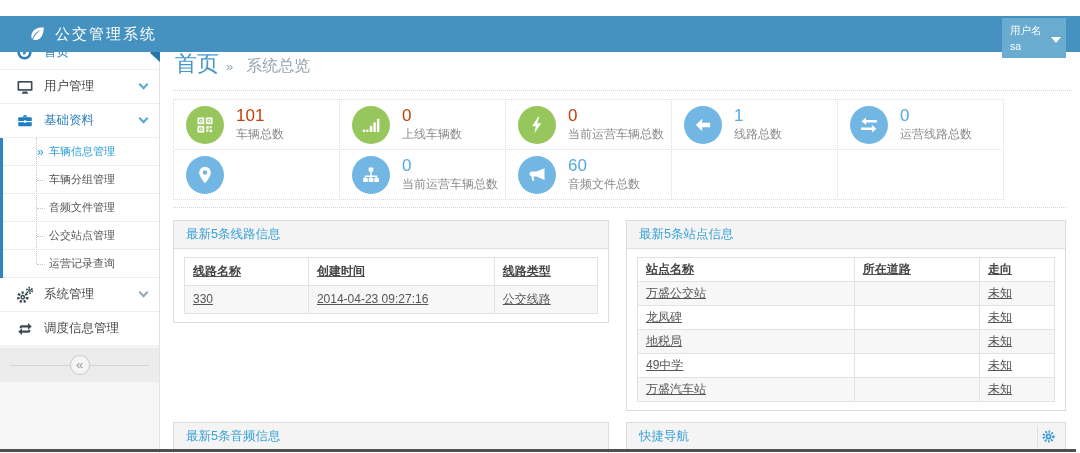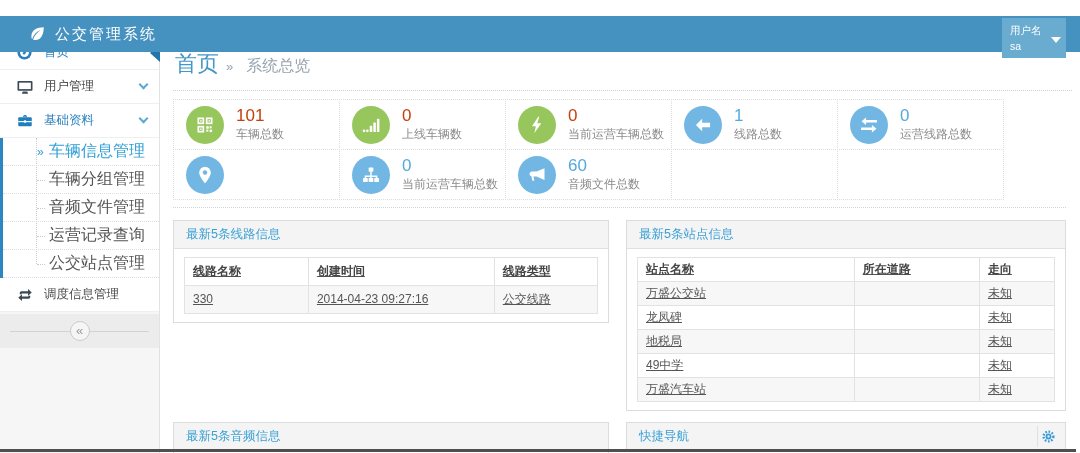--- a/index.html
+++ b/index.html
@@ -17,21 +17,21 @@
   .sidebar { position:absolute; top:36px; left:0; bottom:0; width:160px; background:#f6f6f6; border-right:1px solid #e2e2e2; z-index:3; }
   .menu { background:#fff; }
   .nav-item { height:34px; display:flex; align-items:center; padding:0 12px 0 15px; border-bottom:1px solid #efefef; font-size:12.5px; color:#4a4a4a; position:relative; cursor:pointer; background:#fff; }
   .nav-item .nicon { width:19px; margin-right:10px; display:flex; justify-content:center; flex:none; }
   .nav-item.home { color:#2a7fbf; }
   .tri { position:absolute; right:-1px; top:50%; margin-top:-9px; width:0; height:0; border-right:10px solid #2575ad; border-top:9px solid transparent; border-bottom:9px solid transparent; }
   .chev { margin-left:auto; width:7px; height:7px; border-right:2px solid #5aa8d6; border-bottom:2px solid #5aa8d6; transform:rotate(45deg); margin-top:-4px; }
   .chev.gray { border-color:#8fa8b8; }
   .submenu { position:relative; border-left:3px solid #2e86c1; background:#fff; }
   .submenu::before { content:""; position:absolute; left:33px; top:0; bottom:14px; border-left:1px dotted #c9c9c9; }
-  .sub-item { height:28px; display:flex; align-items:center; padding-left:46px; font-size:16px; color:#555; border-bottom:1px dotted #ddd; position:relative; cursor:pointer; }
+  .sub-item { height:28px; display:flex; align-items:center; padding-left:46px; font-size:11px; color:#555; border-bottom:1px dotted #ddd; position:relative; cursor:pointer; }
   .sub-item .tick { position:absolute; left:34px; top:50%; width:8px; border-top:1px dotted #c9c9c9; }
   .sub-item.active { color:#2e9fd6; }
   .sub-item.active .marker::before { content:"»"; position:absolute; left:34px; top:50%; transform:translateY(-52%); color:#2e9fd6; font-size:12px; }
   .collapse-strip { height:34px; background:#ececec; position:relative; margin-top:2px; }
   .collapse-strip::before { content:""; position:absolute; left:10px; right:10px; top:50%; border-top:1px solid #d2d2d2; }
   .collapse-btn { position:absolute; left:50%; top:50%; transform:translate(-50%,-50%); width:20px; height:20px; border-radius:50%; background:#f5f5f5; border:1px solid #cbcbcb; color:#9a9a9a; font-size:13px; text-align:center; line-height:17px; cursor:pointer; }
   .collapse-btn::before { content:"«"; }
 
   
   .main { position:absolute; left:161px; top:36px; right:0; bottom:0; padding:6px 8px 0 12px; overflow:hidden; background:#fff; }
@@ -137,28 +137,42 @@
         <div class="sub-item">
           <span class="tick"></span>
           <span>车辆分组管理</span>
         </div>
         <div class="sub-item">
           <span class="tick"></span>
           <span>音频文件管理</span>
         </div>
         <div class="sub-item">
           <span class="tick"></span>
-          <span>运营记录查询</span>
+          <span>公交站点管理</span>
         </div>
         <div class="sub-item">
           <span class="tick"></span>
-          <span>公交站点管理</span>
-        </div>
-      </div>
-
+          <span>运营记录查询</span>
+        </div>
+      </div>
+
+      <div class="nav-item">
+        <span class="nicon">
+          <svg width="18" height="18" viewBox="0 0 24 24">
+              <g fill="none" stroke="#3b4a54">
+                <circle cx="9" cy="15" r="6" stroke-width="3.6" stroke-dasharray="2.8 2.4"></circle>
+                <circle cx="9" cy="15" r="2.2" stroke-width="2"></circle>
+                <circle cx="18" cy="6" r="3.6" stroke-width="2.6" stroke-dasharray="2 1.8"></circle>
+                <circle cx="18" cy="6" r="1.2" stroke-width="1.4"></circle>
+              </g>
+            </svg>
+        </span>
+        <span>系统管理</span>
+        <span class="chev gray"></span>
+      </div>
 
       <div class="nav-item">
         <span class="nicon">
           <svg width="18" height="18" viewBox="0 0 24 24" fill="#3b4a54">
               <path d="M5 11V9.2C5 8 6 7 7.2 7H16V4l5 4.5L16 13v-3H7.5V11z"></path>
               <path d="M19 13v1.8c0 1.2-1 2.2-2.2 2.2H8v3l-5-4.5L8 11v3h8.5v-1z"></path>
             </svg>
         </span>
         <span>调度信息管理</span>
       </div>

